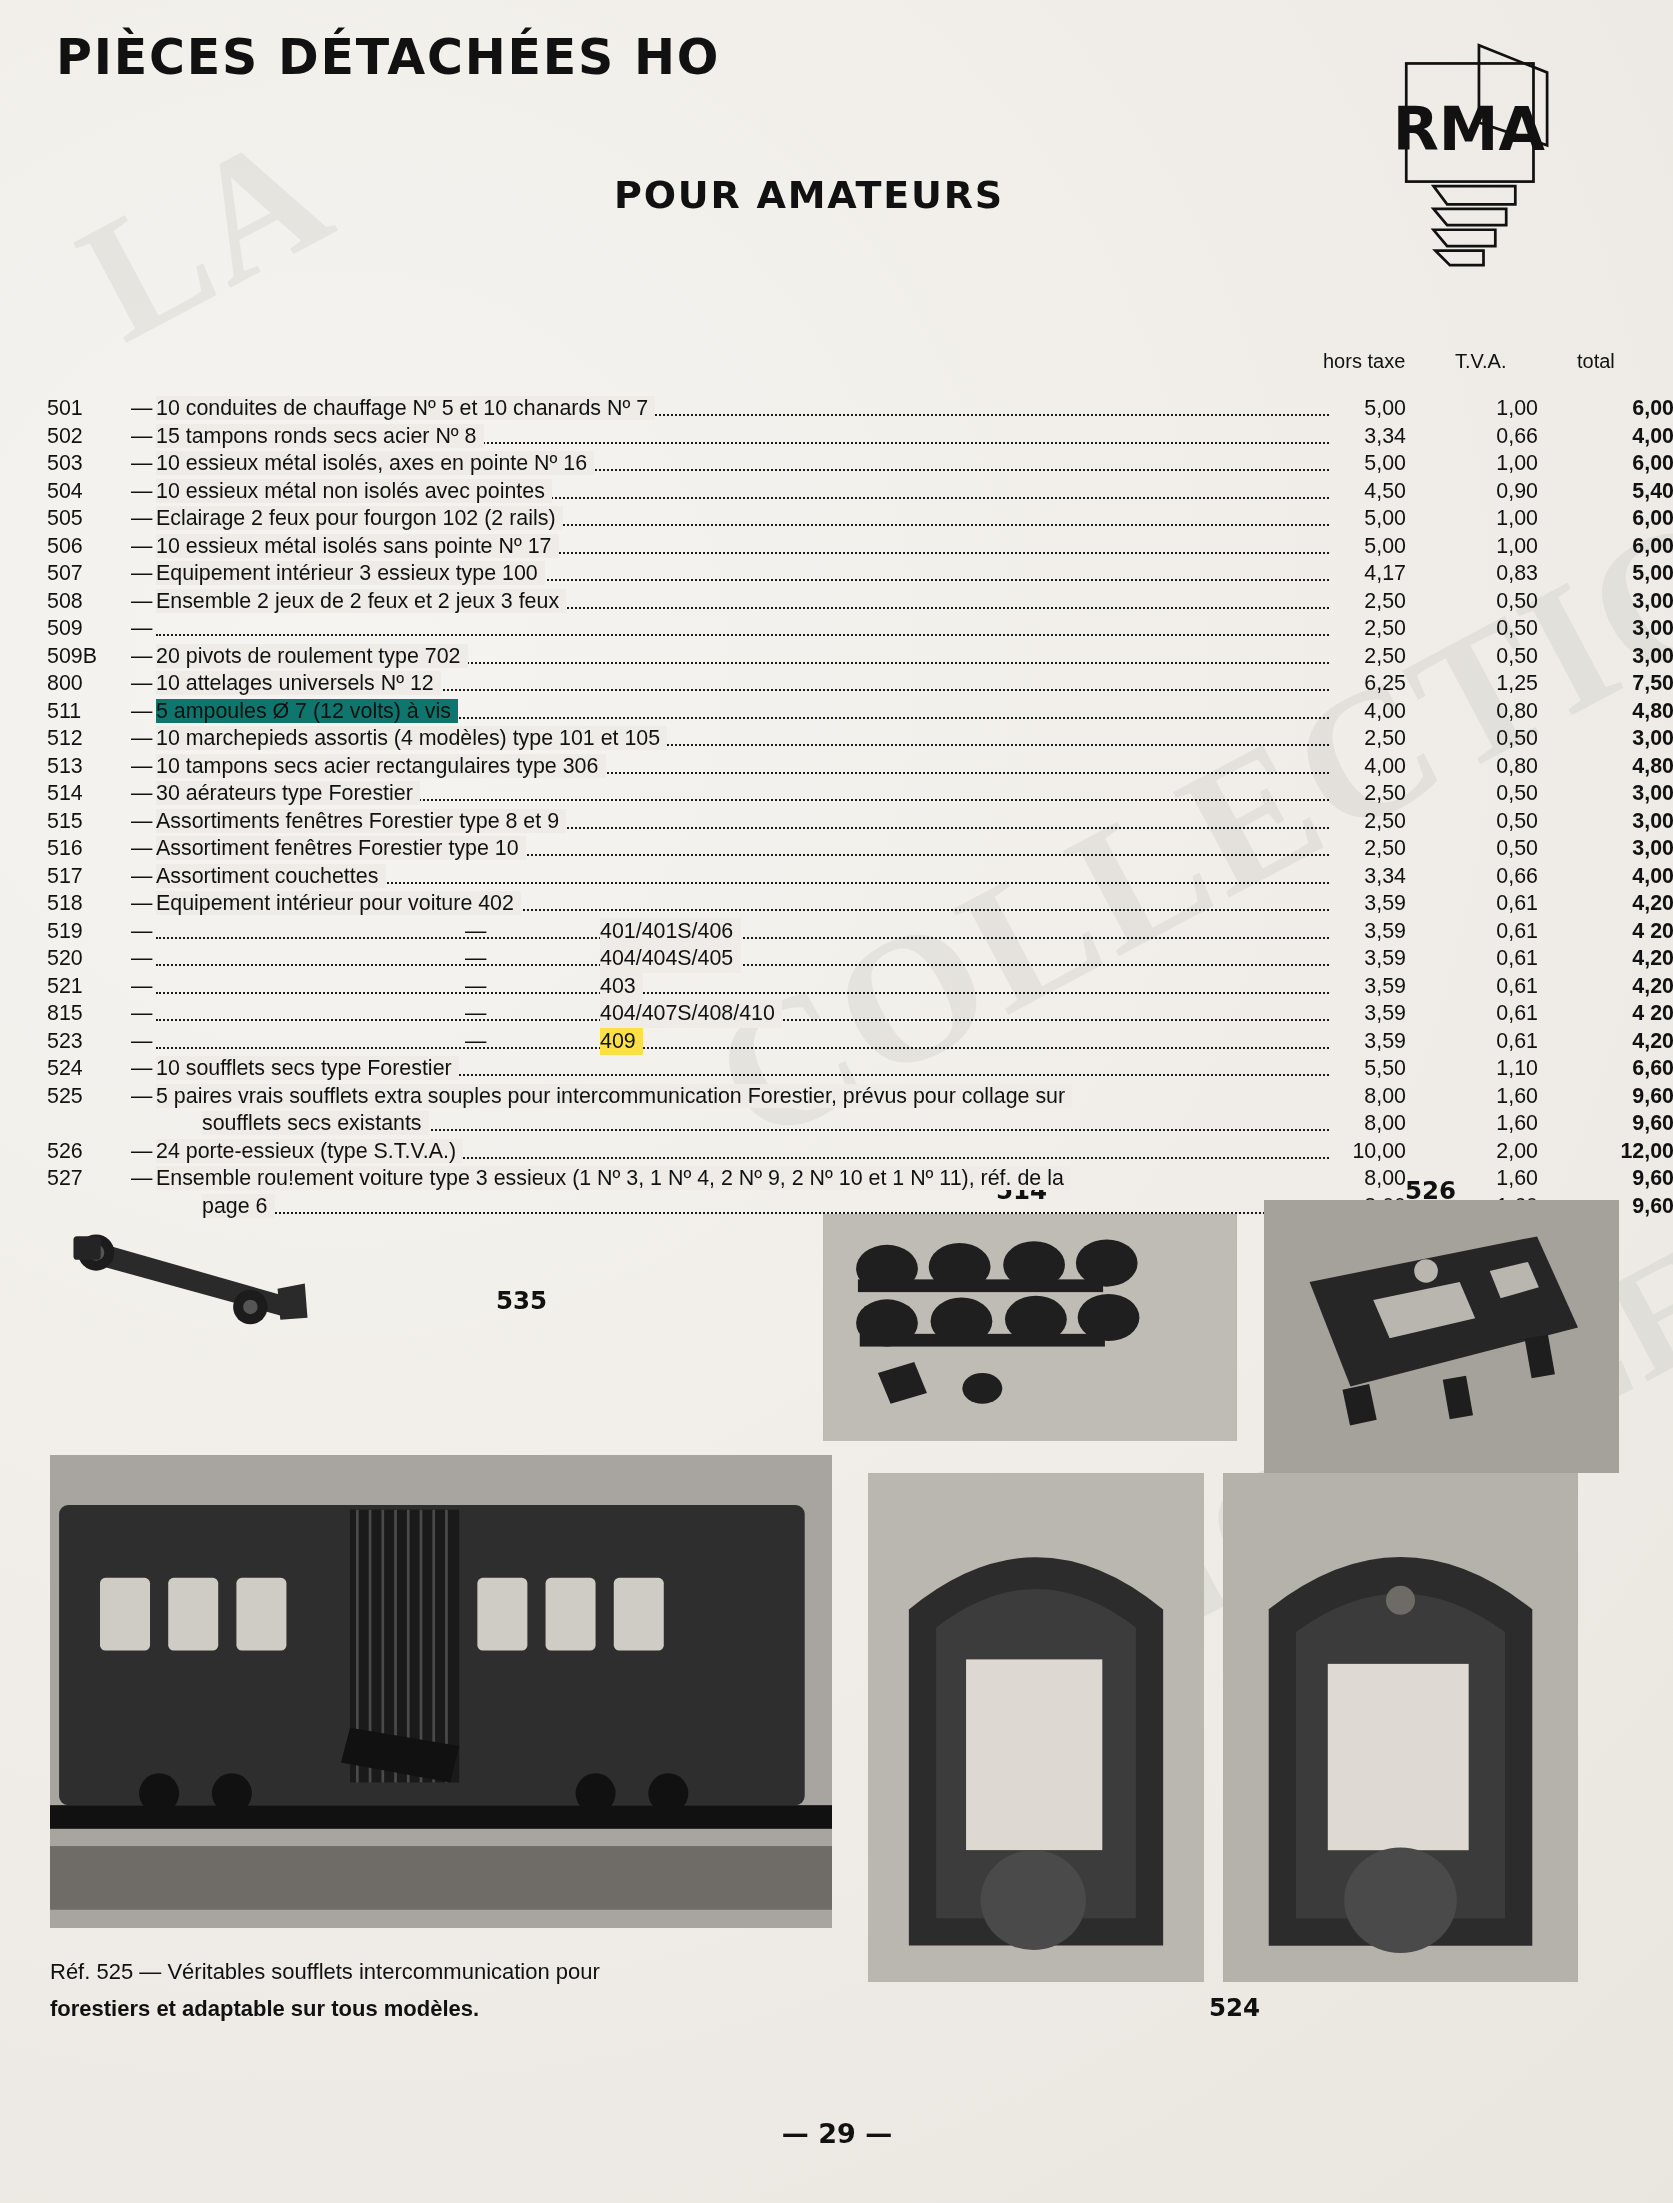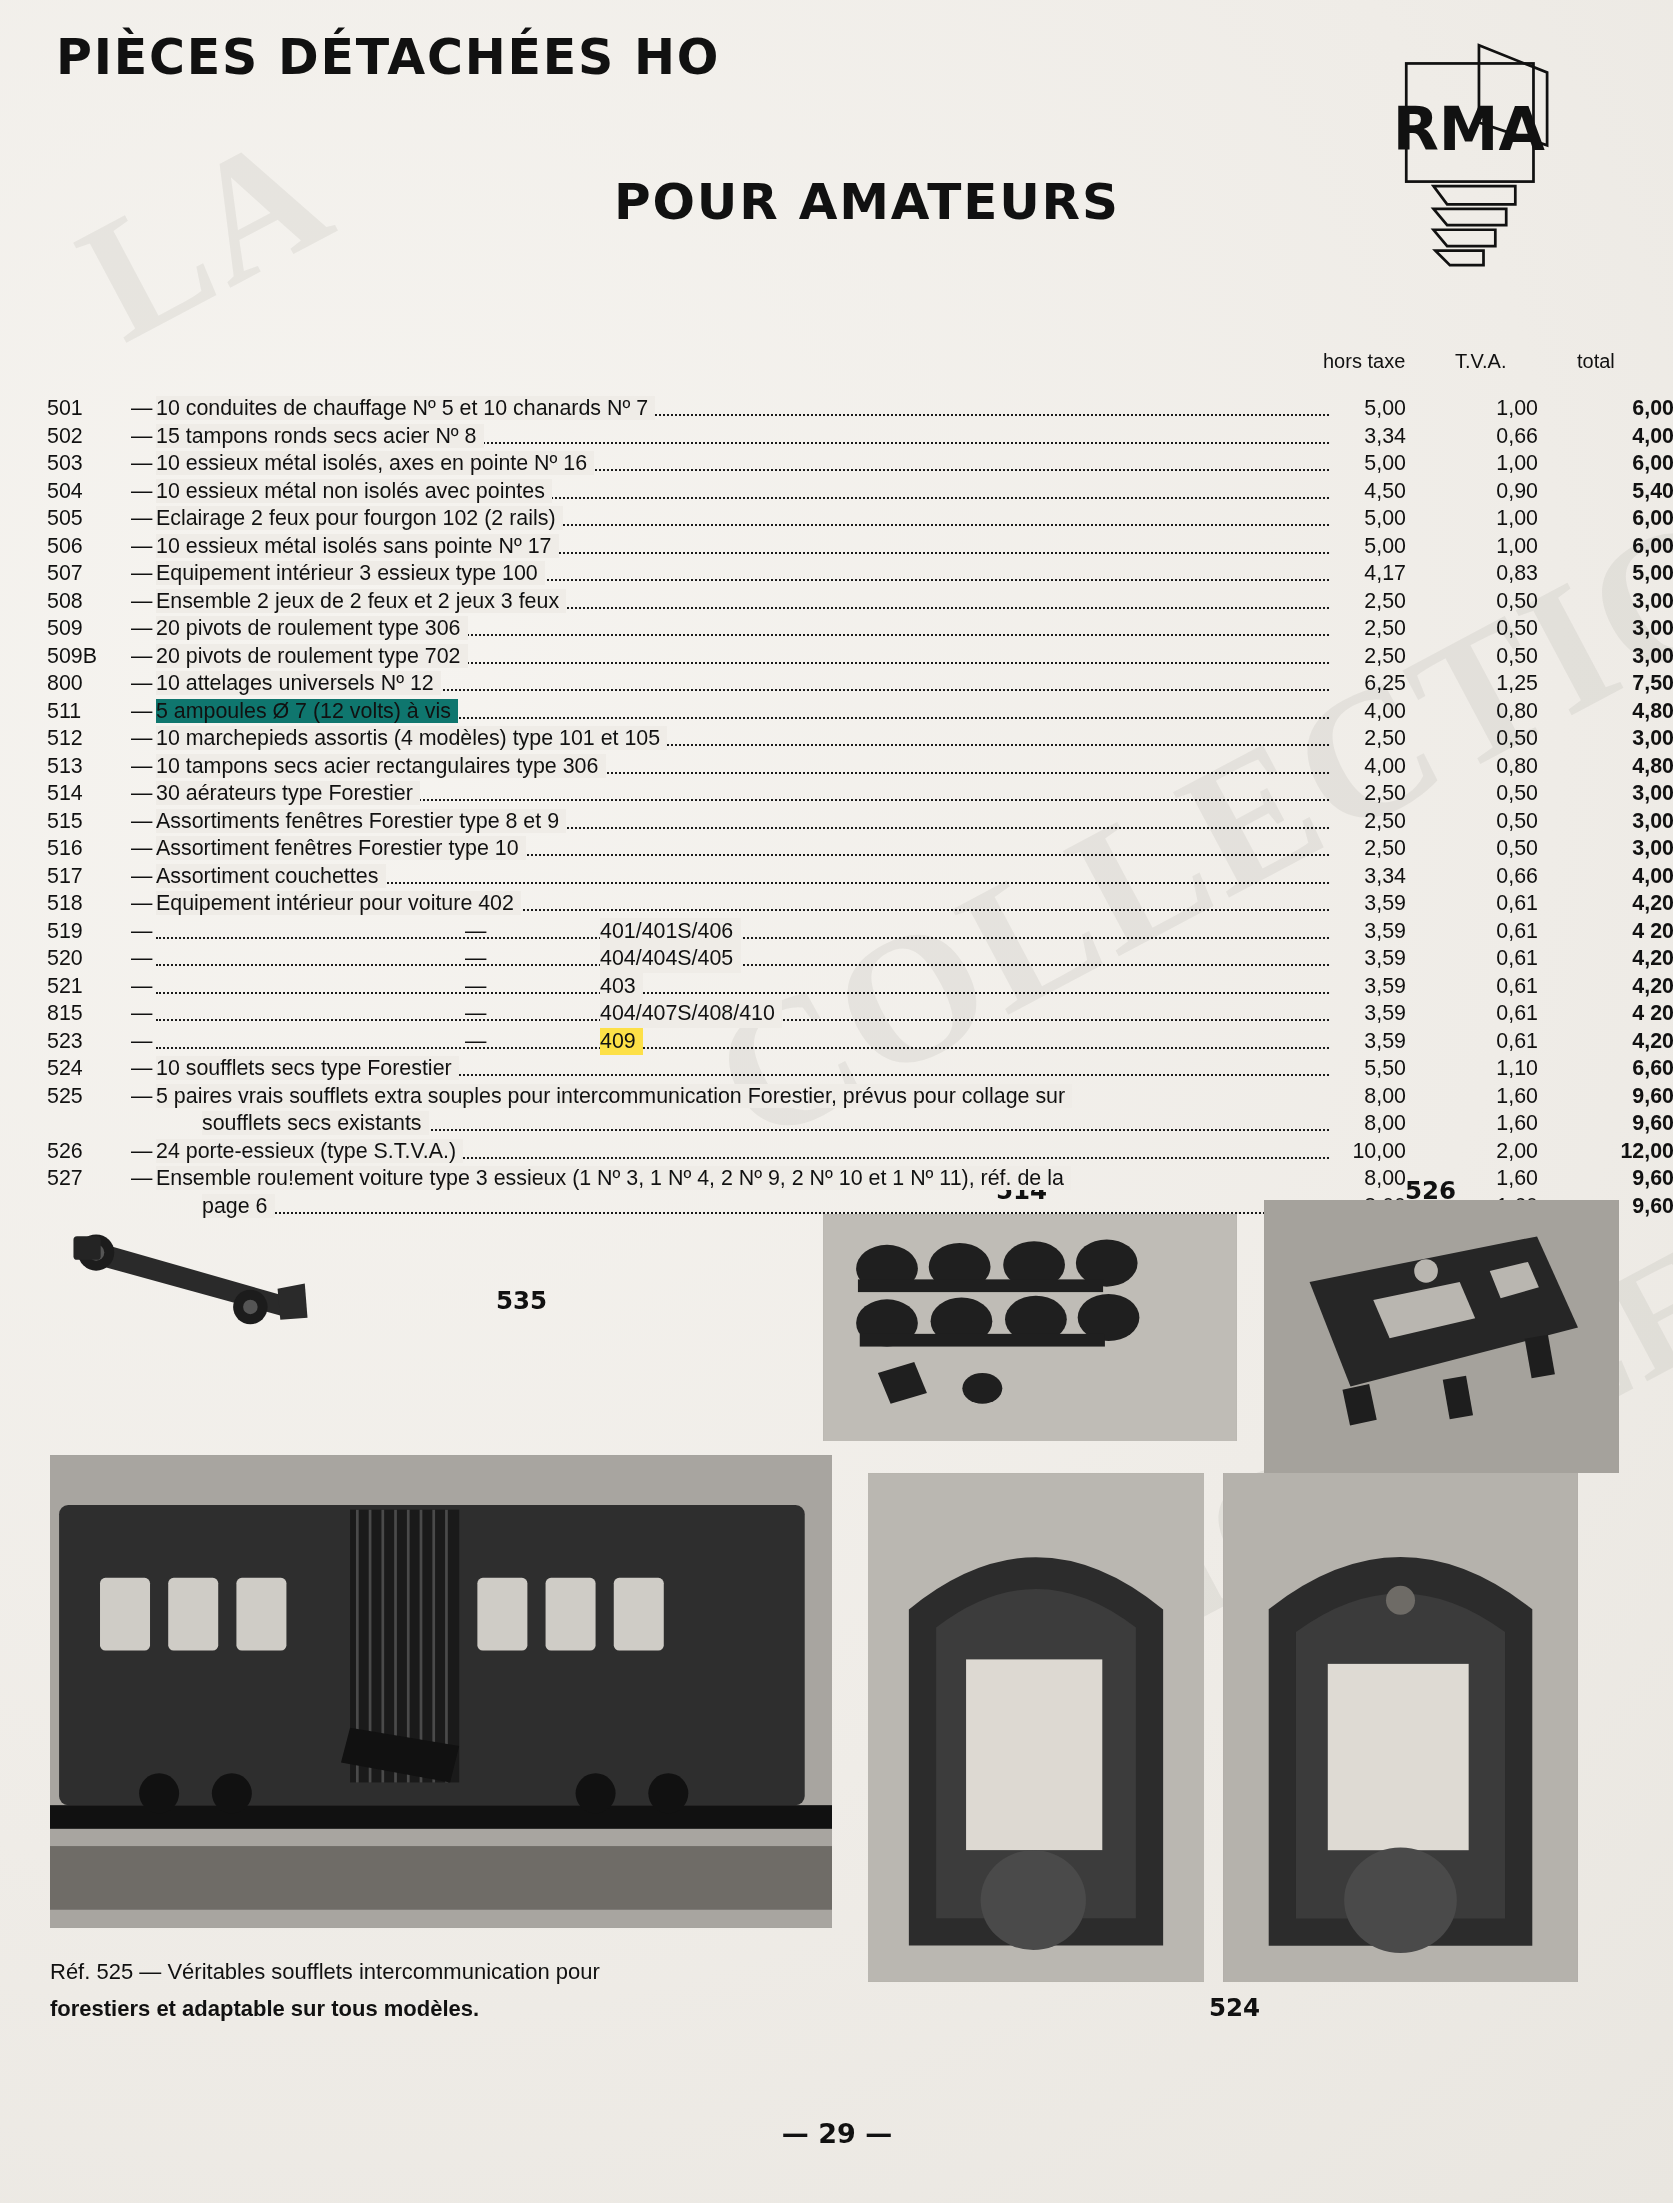--- a/index.html
+++ b/index.html
@@ -35,21 +35,21 @@
   .content{position:absolute;left:0;top:0;width:1674px;height:2204px;}
 
   
   .title1{
     position:absolute;left:56px;top:29px;
     font-size:49px;font-weight:bold;letter-spacing:1.8px;
     font-family:"DejaVu Sans", sans-serif;
   }
   .title2{
     position:absolute;left:614px;top:173px;
-    font-size:50px;font-weight:bold;letter-spacing:1.8px;
+    font-size:38px;font-weight:bold;letter-spacing:1.8px;
     font-family:"DejaVu Sans", sans-serif;
   }
   .logo{
     position:absolute;right:86px;top:36px;width:209px;height:273px;
   }
   .logo svg{display:block;}
 
   
   .colheads{
     position:absolute;top:350px;left:0;width:1674px;
@@ -216,21 +216,20 @@
         <span class="dots"></span>
         <span class="desc"><span class="txt" style="background: rgb(239, 236, 231);">Ensemble 2 jeux de 2 feux et 2 jeux 3 feux</span></span>
         <span class="ht">2,50</span>
         <span class="tva">0,50</span>
         <span class="tot">3,00</span>
       </div>
       <div class="row">
         <span class="ref">509</span>
         <span class="dash">—</span>
         <span class="dots"></span>
-        <span class="desc"><span class="txt" style="background: rgb(239, 236, 231);">20 pivots de roulement type 306</span></span>
         <span class="ht">2,50</span>
         <span class="tva">0,50</span>
         <span class="tot">3,00</span>
       </div>
       <div class="row">
         <span class="ref">509B</span>
         <span class="dash">—</span>
         <span class="dots"></span>
         <span class="desc"><span class="txt" style="background: rgb(239, 236, 231);">20 pivots de roulement type 702</span></span>
         <span class="ht">2,50</span>

